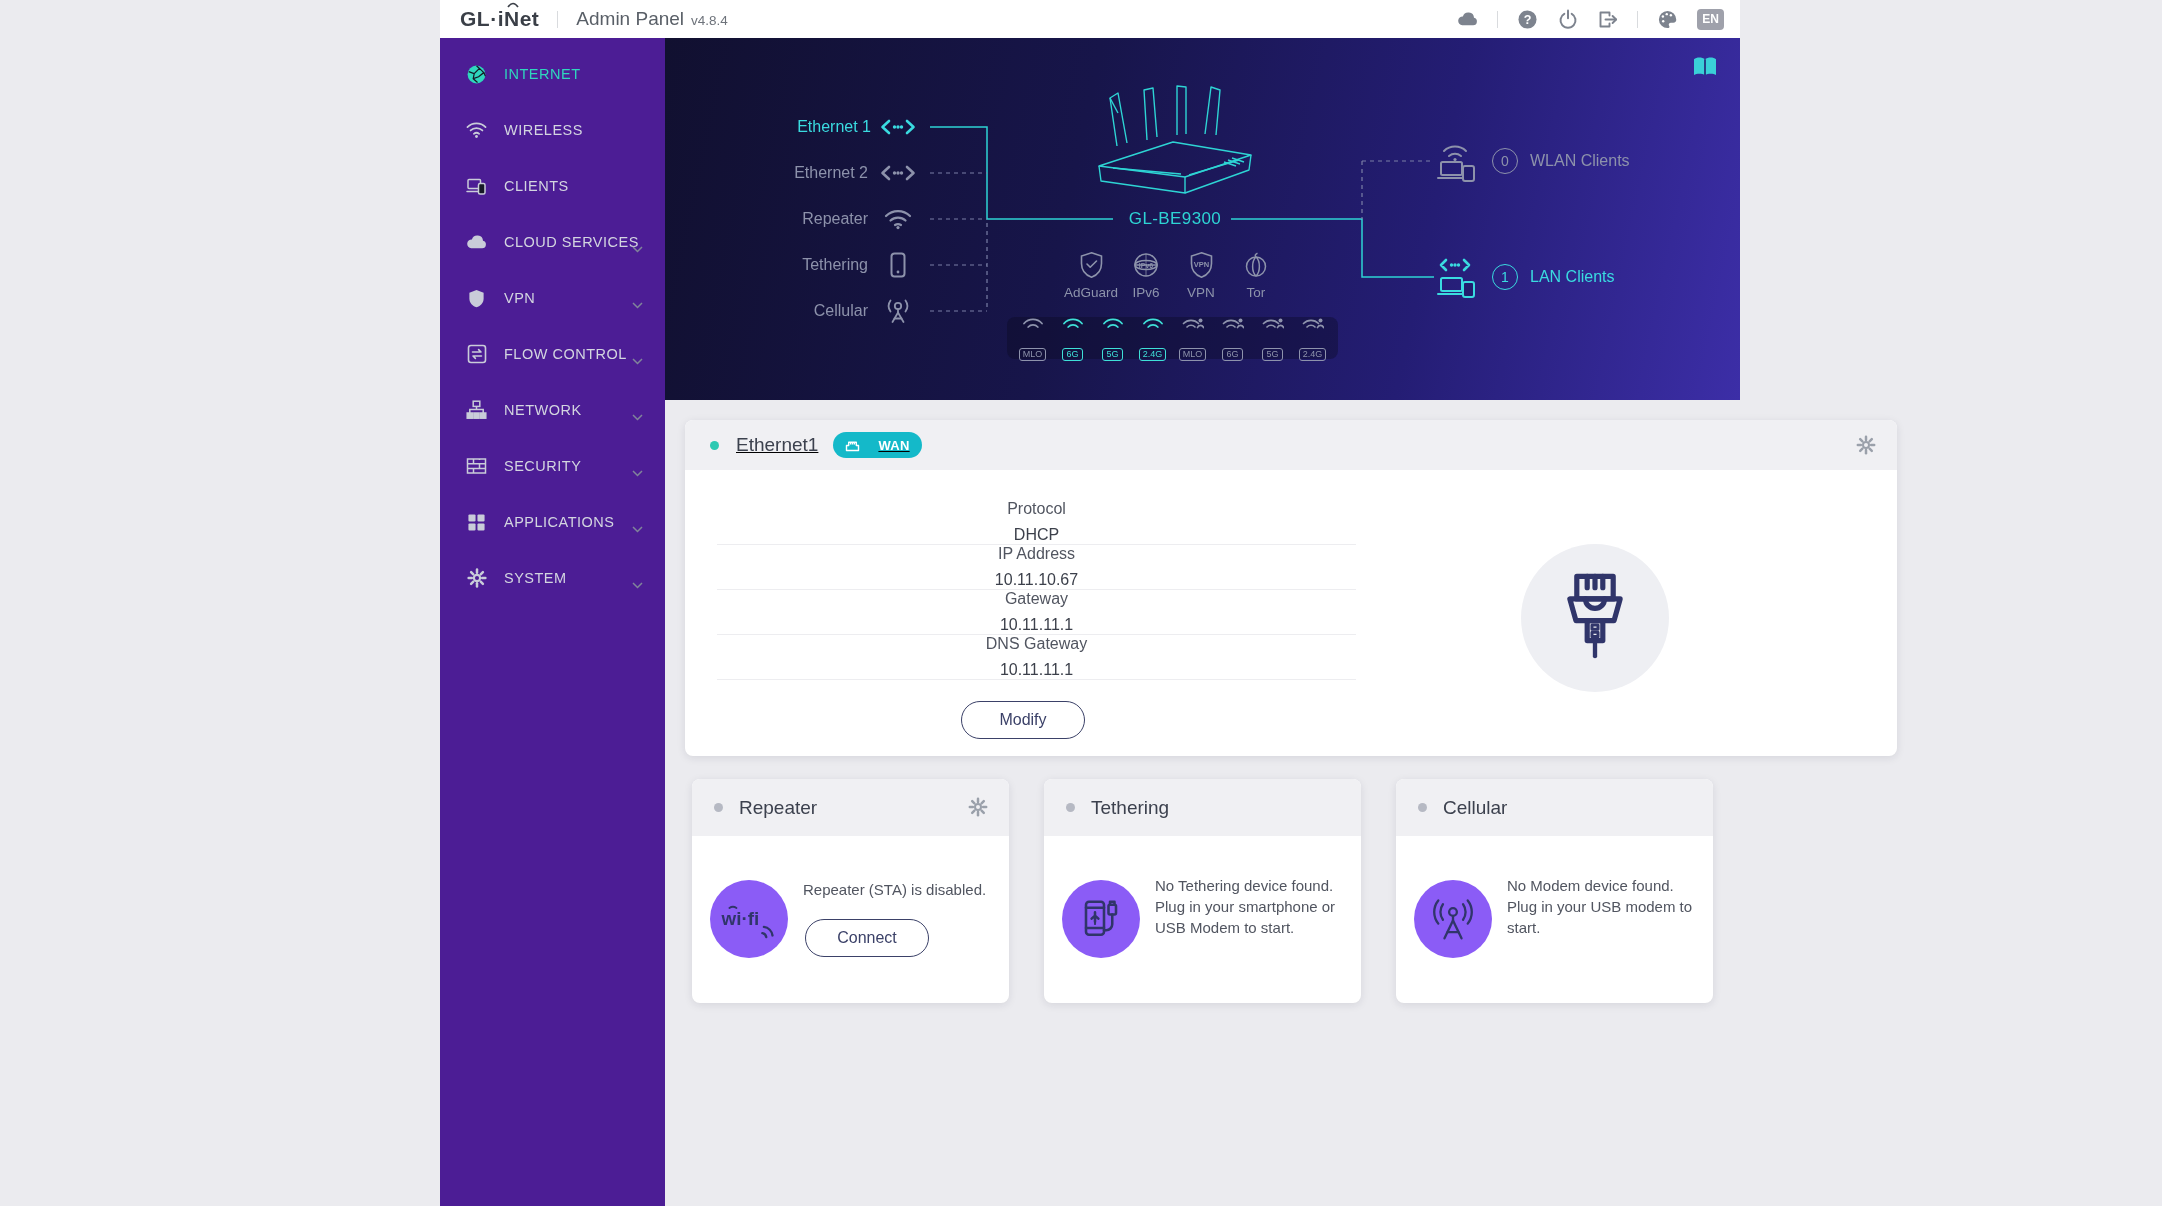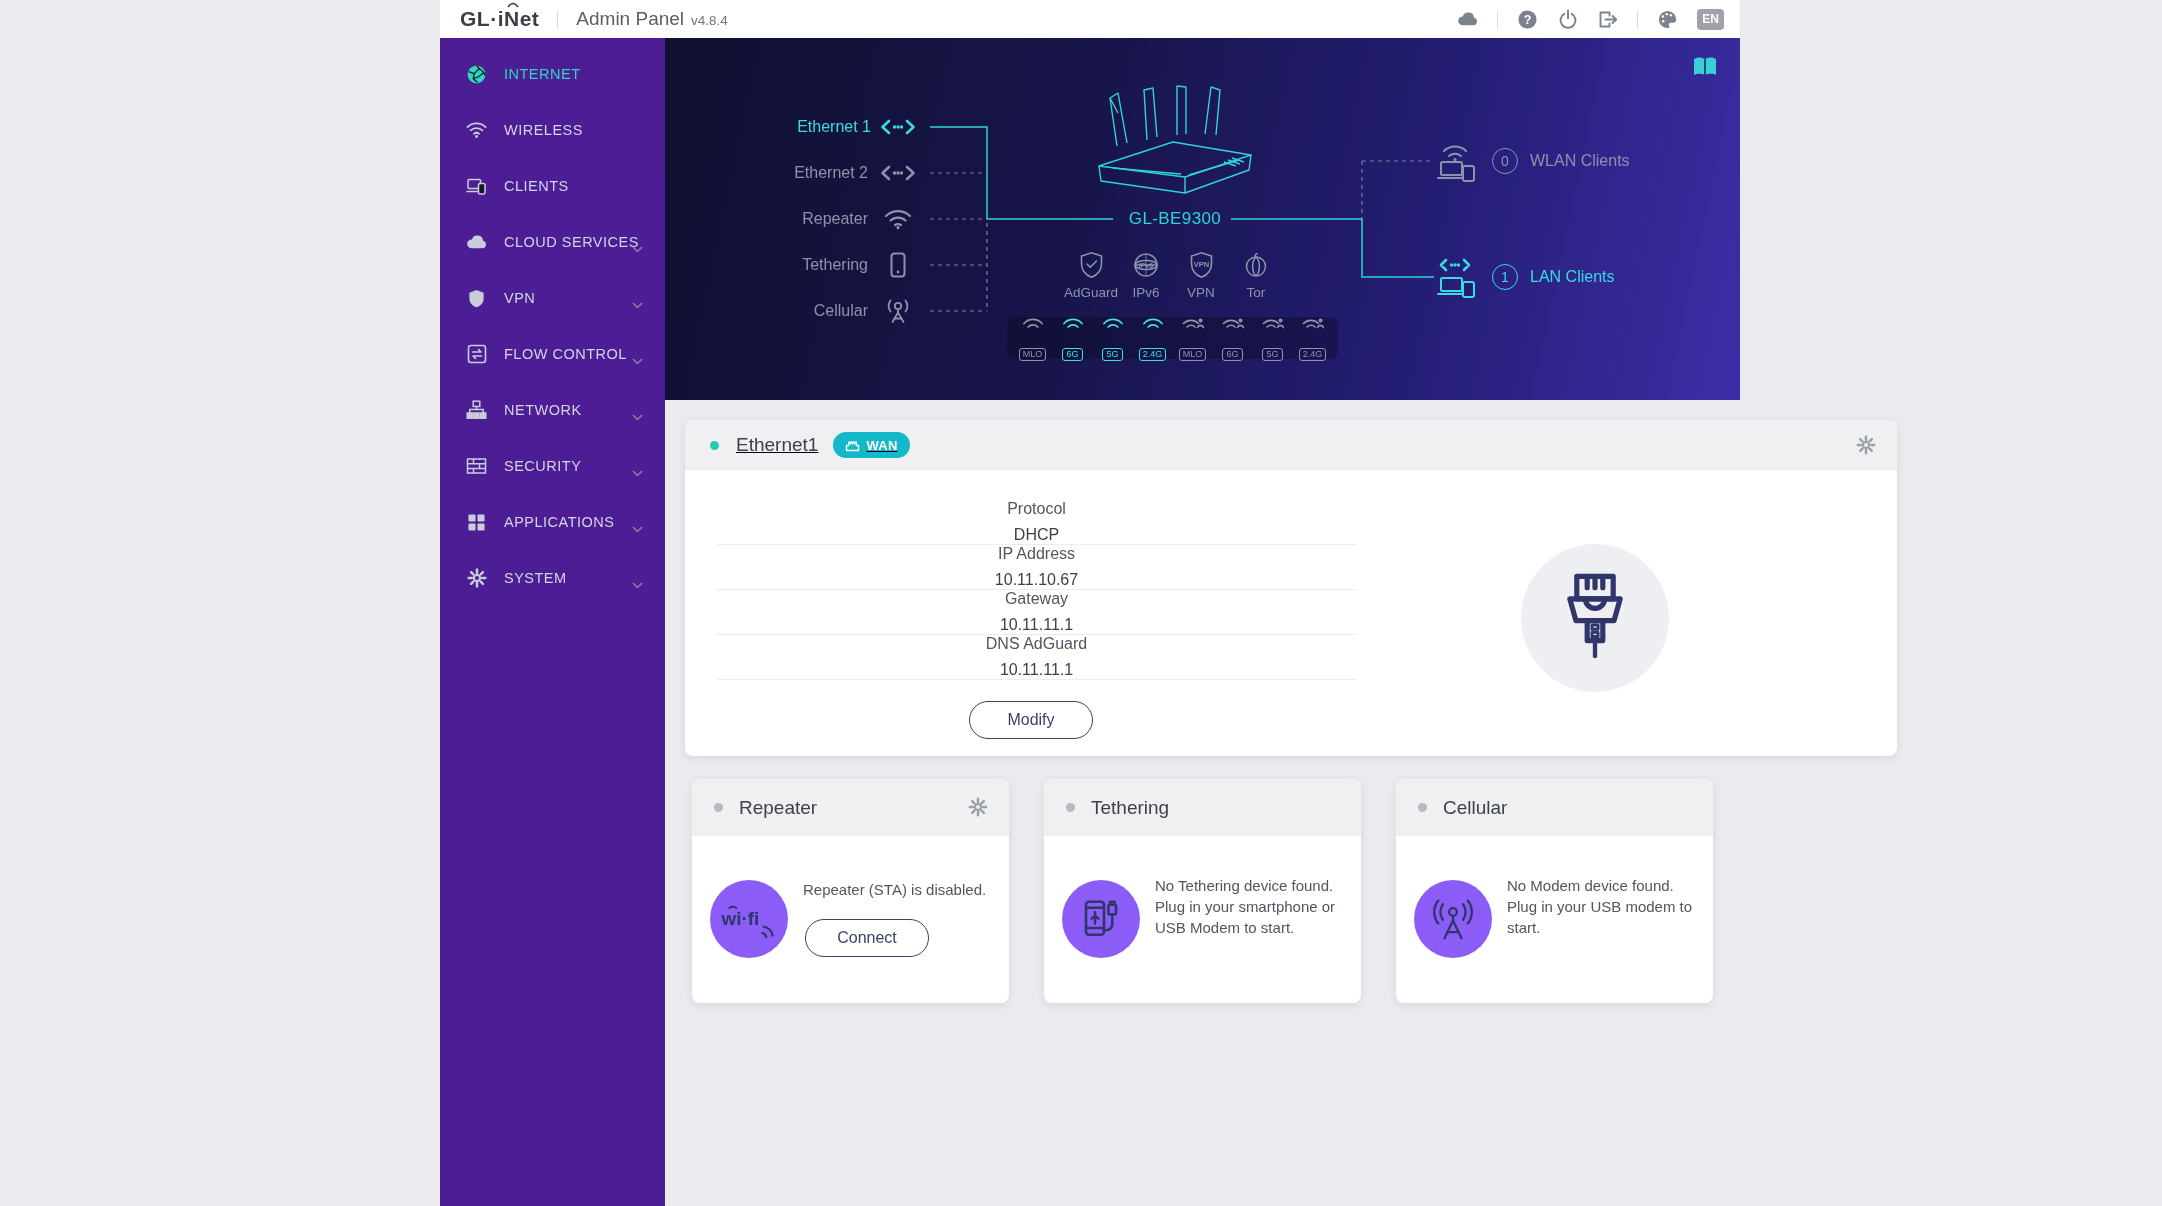--- a/index.html
+++ b/index.html
@@ -50,30 +50,30 @@
   .client-row { position:absolute; left:769px; height:44px; display:flex; align-items:center; gap:12px; color:#8d92ab; cursor:pointer; }
   .client-row.active { color:#3adbe0; }
   .count-circle { width:26px; height:26px; border:1.5px solid currentColor; border-radius:50%; display:flex; align-items:center; justify-content:center; font-size:14px; }
   .client-label { font-size:16px; }
 
   
   .card { position:absolute; background:#fff; border-radius:8px; box-shadow:0 2px 8px rgba(25,28,60,.10); }
   .card-header { height:50px; background:#f0f0f3; border-radius:8px 8px 0 0; display:flex; align-items:center; padding:0 25px; position:relative; }
   .status-dot { width:9px; height:9px; border-radius:50%; background:#2cc9b2; margin-right:17px; }
   .card-title { font-size:19px; color:#3c414e; }
-  .wan-badge { margin-left:15px; height:26px; background:#14b9c9; border-radius:13px; color:#fff; font-size:13px; font-weight:bold; display:flex; align-items:center; gap:6px; padding:0 12px; letter-spacing:.3px; }
+  .wan-badge { margin-left:15px; height:26px; background:#14b9c9; border-radius:13px; color:#fff; font-size:13px; font-weight:bold; display:flex; align-items:center; gap:18px; padding:0 12px; letter-spacing:.3px; }
   .hdr-gear { position:absolute; right:21px; top:15px; color:#9aa0aa; cursor:pointer; }
 
   .eth-card { left:20px; top:382px; width:1212px; height:336px;text-decoration:underline; }
   .eth-table { position:absolute; left:32px; top:80px; width:639px; }
   .eth-row { height:45px; display:flex; align-items:center; justify-content:space-between; border-bottom:1px solid #ededf0;flex-direction:column; }
   .eth-row .lbl { font-size:16px; color:#515560; }
   .eth-row .val { font-size:16px; color:#3c404b; }
   .pill-btn { border:1.5px solid #3b4168; background:#fff; color:#3b4168; border-radius:19px; font-size:16px; font-family:"Liberation Sans", sans-serif; cursor:pointer; }
-  .modify-btn { position:absolute; left:284px; top:281px; width:124px; height:38px; }
+  .modify-btn { position:absolute; left:276px; top:281px; width:124px; height:38px; }
   .plug-circle { position:absolute; left:836px; top:124px; width:148px; height:148px; border-radius:50%; background:#eeeff3; display:flex; align-items:center; justify-content:center; }
 
   .sm-card { top:741px; width:317px; height:224px; }
   .sm-header { height:57px; background:#f0f0f3; border-radius:8px 8px 0 0; display:flex; align-items:center; padding:0 22px; position:relative; }
   .sm-dot { width:9px; height:9px; border-radius:50%; background:#b6b9c3; margin-right:16px; }
   .icon-circle { position:absolute; left:18px; top:101px; width:78px; height:78px; border-radius:50%; background:#8b5cf6; display:flex; align-items:center; justify-content:center; }
   .sm-msg { position:absolute; left:111px; top:100px; width:196px; font-size:15px; line-height:21px; color:#515560; }
   .connect-btn { position:absolute; left:113px; top:140px; width:124px; height:38px; }
   .msg-block { top:96px; }
 </style>
@@ -524,21 +524,21 @@
         </div>
         <div class="eth-row">
           <span class="lbl">IP Address</span>
           <span class="val">10.11.10.67</span>
         </div>
         <div class="eth-row">
           <span class="lbl">Gateway</span>
           <span class="val">10.11.11.1</span>
         </div>
         <div class="eth-row">
-          <span class="lbl">DNS AdGuard</span>
+          <span class="lbl">DNS Gateway</span>
           <span class="val">10.11.11.1</span>
         </div>
       </div>
       <button class="pill-btn modify-btn">Modify</button>
       <div class="plug-circle">
         <svg width="80" height="104" viewBox="0 0 90 120" fill="none" stroke="#30356a" stroke-width="6" stroke-linejoin="round" stroke-linecap="round">
           <path d="M24 12 h42 v26 h-42 Z"></path>
           <path d="M36 12 v13 M45 12 v13 M54 12 v13"></path>
           <path d="M16 38 h58 l-7 25 h-44 Z"></path>
           <path d="M34 38 a11 11 0 0 0 22 0"></path>

